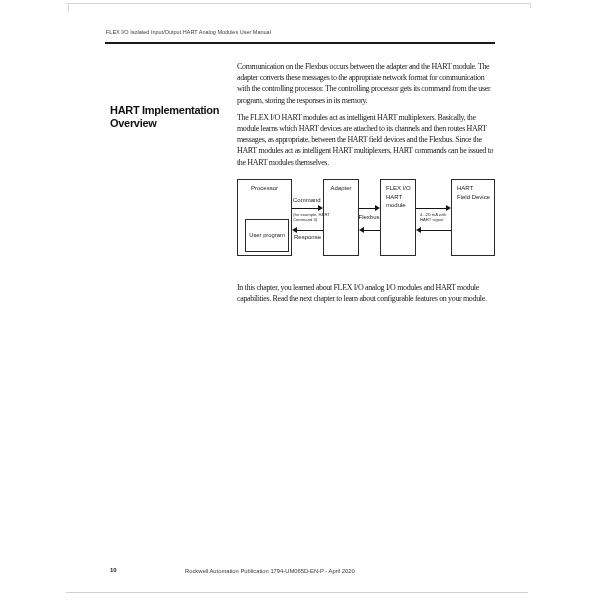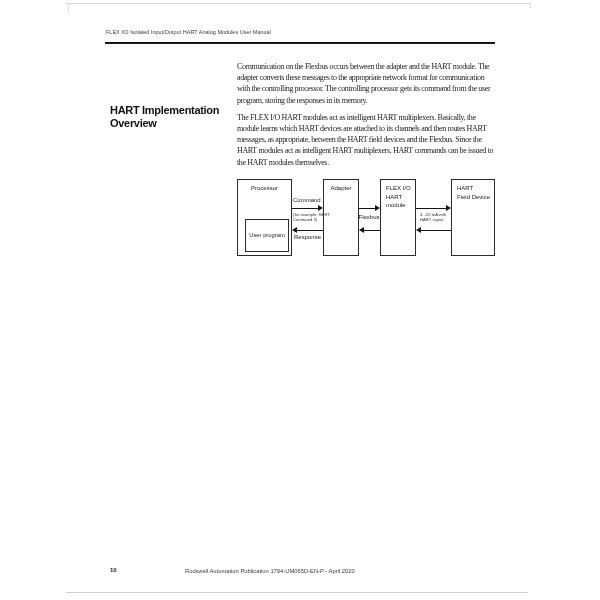--- a/index.html
+++ b/index.html
@@ -133,17 +133,20 @@
       <div>Command 3)</div>
     </div>
     <div class="arrow-label" style="left:57px; top:55px;">Response</div>
     <div class="arrow-label" style="left:121px; top:35px; width:22px; text-align:center;">Flexbus</div>
     <div class="tiny-note" style="left:183px; top:33px;">
       <div>4...20 mA with</div>
       <div>HART signal</div>
     </div>
   </div>
 
+  <div class="body-col body-col-2">
+    <p class="para">In this chapter, you learned about FLEX I/O analog I/O modules and HART module capabilities. Read the next chapter to learn about configurable features on your module.</p>
+  </div>
 
   <div class="footer-page-number">10</div>
   <div class="footer-publication">Rockwell Automation Publication 1794-UM065D-EN-P - April 2020</div>
 
 </div>
 
 </body></html>

